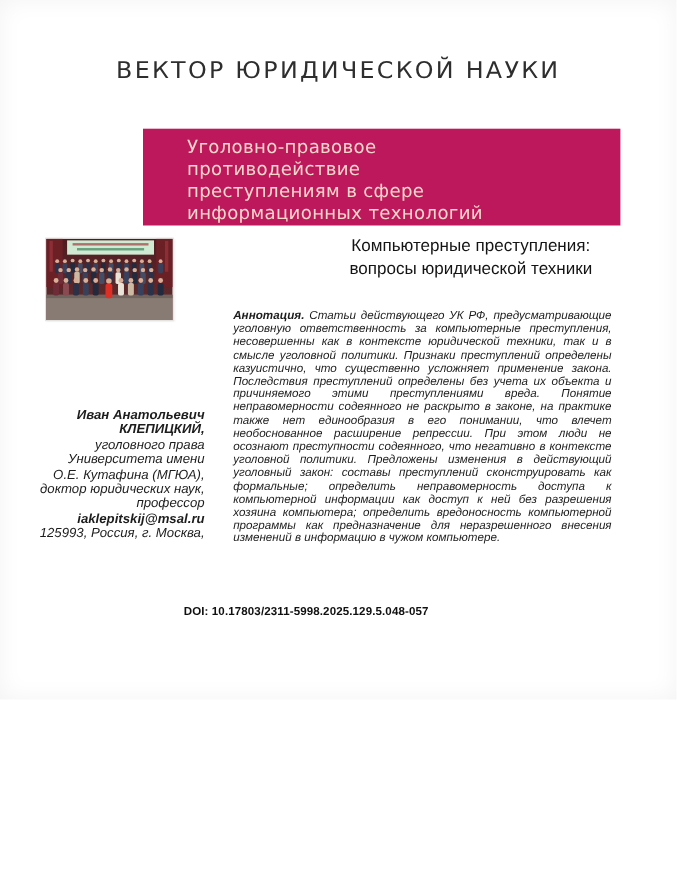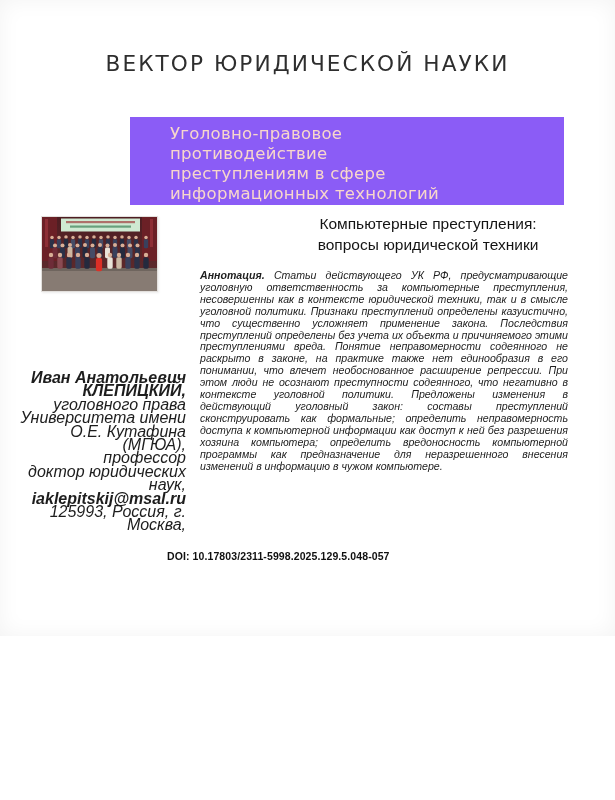--- a/index.html
+++ b/index.html
@@ -8,46 +8,46 @@
     overflow:hidden; font-family:"Liberation Sans", sans-serif;
     box-shadow: inset 0 0 22px rgba(0,0,0,0.05);
   }
   .header-title {
     position:absolute; top:52px; left:0; width:615px; text-align:center;
     font-family:"DejaVu Sans", sans-serif; font-size:21px; line-height:24px;
     letter-spacing:2px; color:#2e2e2e; white-space:nowrap; transform:scaleX(1.03);
   }
   .rubric {
     position:absolute; left:130px; top:117px; width:434px; height:88px;
-    background:#8b5cf6; box-sizing:border-box; padding:7px 0 0 40px;
+    background:#be185d; box-sizing:border-box; padding:7px 0 0 40px;
   }
   .rubric-line {
     font-size:16.5px; line-height:20px; color:#f8d7cb; letter-spacing:0.3px;
     font-family:"DejaVu Sans", sans-serif;
   }
   .photo {
     position:absolute; left:41px; top:216px; width:115px; height:74px;
     border:1px solid #e3e0dd; box-shadow:1px 1px 2px rgba(0,0,0,0.08);
   }
   .photo svg { display:block; }
   .article-title {
     position:absolute; left:278px; top:214px; width:300px; text-align:center;
     font-weight:normal; font-size:15.5px; line-height:20.5px; color:#141414;
   }
   .author {
     position:absolute; left:14px; top:371px; width:172px; text-align:right;
-    font-style:italic; font-size:16px; line-height:13.4px; color:#1d1d1d;
+    font-style:italic; font-size:12px; line-height:13.4px; color:#1d1d1d;
   }
   .author .b { font-weight:bold; }
   .abstract {
     position:absolute; left:200px; top:270px; width:368px;
     font-style:italic; font-size:10.6px; line-height:11.9px;
     text-align:justify; color:#1d1d1d;
   }
-  .abstract p { margin:0; }
+  .abstract p { margin:12px; }
   .doi {
     position:absolute; left:167px; top:550px; font-weight:bold;
     font-size:10.5px; color:#101010; letter-spacing:0.1px;
   }
   .copyright {
     position:absolute; left:55px; top:712px; font-size:9.5px; color:#2e2e2e;
   }
   .issue {
     position:absolute; left:545px; top:755px; font-size:9px; color:#a3a3a3;
     font-family:"DejaVu Sans", sans-serif; letter-spacing:1.5px;
@@ -137,22 +137,22 @@
     <div>Компьютерные преступления:</div>
     <div>вопросы юридической техники</div>
   </div>
 
   <div class="author">
     <div class="b">Иван Анатольевич</div>
     <div class="b">КЛЕПИЦКИЙ,</div>
     <div>уголовного права</div>
     <div>Университета имени</div>
     <div>О.Е. Кутафина (МГЮА),</div>
+    <div>доктор юридических наук,</div>
     <div>профессор</div>
-    <div>доктор юридических наук,</div>
     <div class="b">iaklepitskij@msal.ru</div>
     <div>125993, Россия, г. Москва,</div>
   </div>
 
   <div class="abstract">
     <p><b>Аннотация.</b> <span>Статьи действующего УК РФ, предусматривающие уголовную ответственность за компьютерные преступления, несовершенны как в контексте юридической техники, так и в смысле уголовной политики. Признаки преступлений определены казуистично, что существенно усложняет применение закона. Последствия преступлений определены без учета их объекта и причиняемого этими преступлениями вреда. Понятие неправомерности содеянного не раскрыто в законе, на практике также нет единообразия в его понимании, что влечет необоснованное расширение репрессии. При этом люди не осознают преступности содеянного, что негативно в контексте уголовной политики. Предложены изменения в действующий уголовный закон: составы преступлений сконструировать как формальные; определить неправомерность доступа к компьютерной информации как доступ к ней без разрешения хозяина компьютера; определить вредоносность компьютерной программы как предназначение для неразрешенного внесения изменений в информацию в чужом компьютере.</span></p>
   </div>
 
   <div class="doi">DOI: 10.17803/2311-5998.2025.129.5.048-057</div>
 

